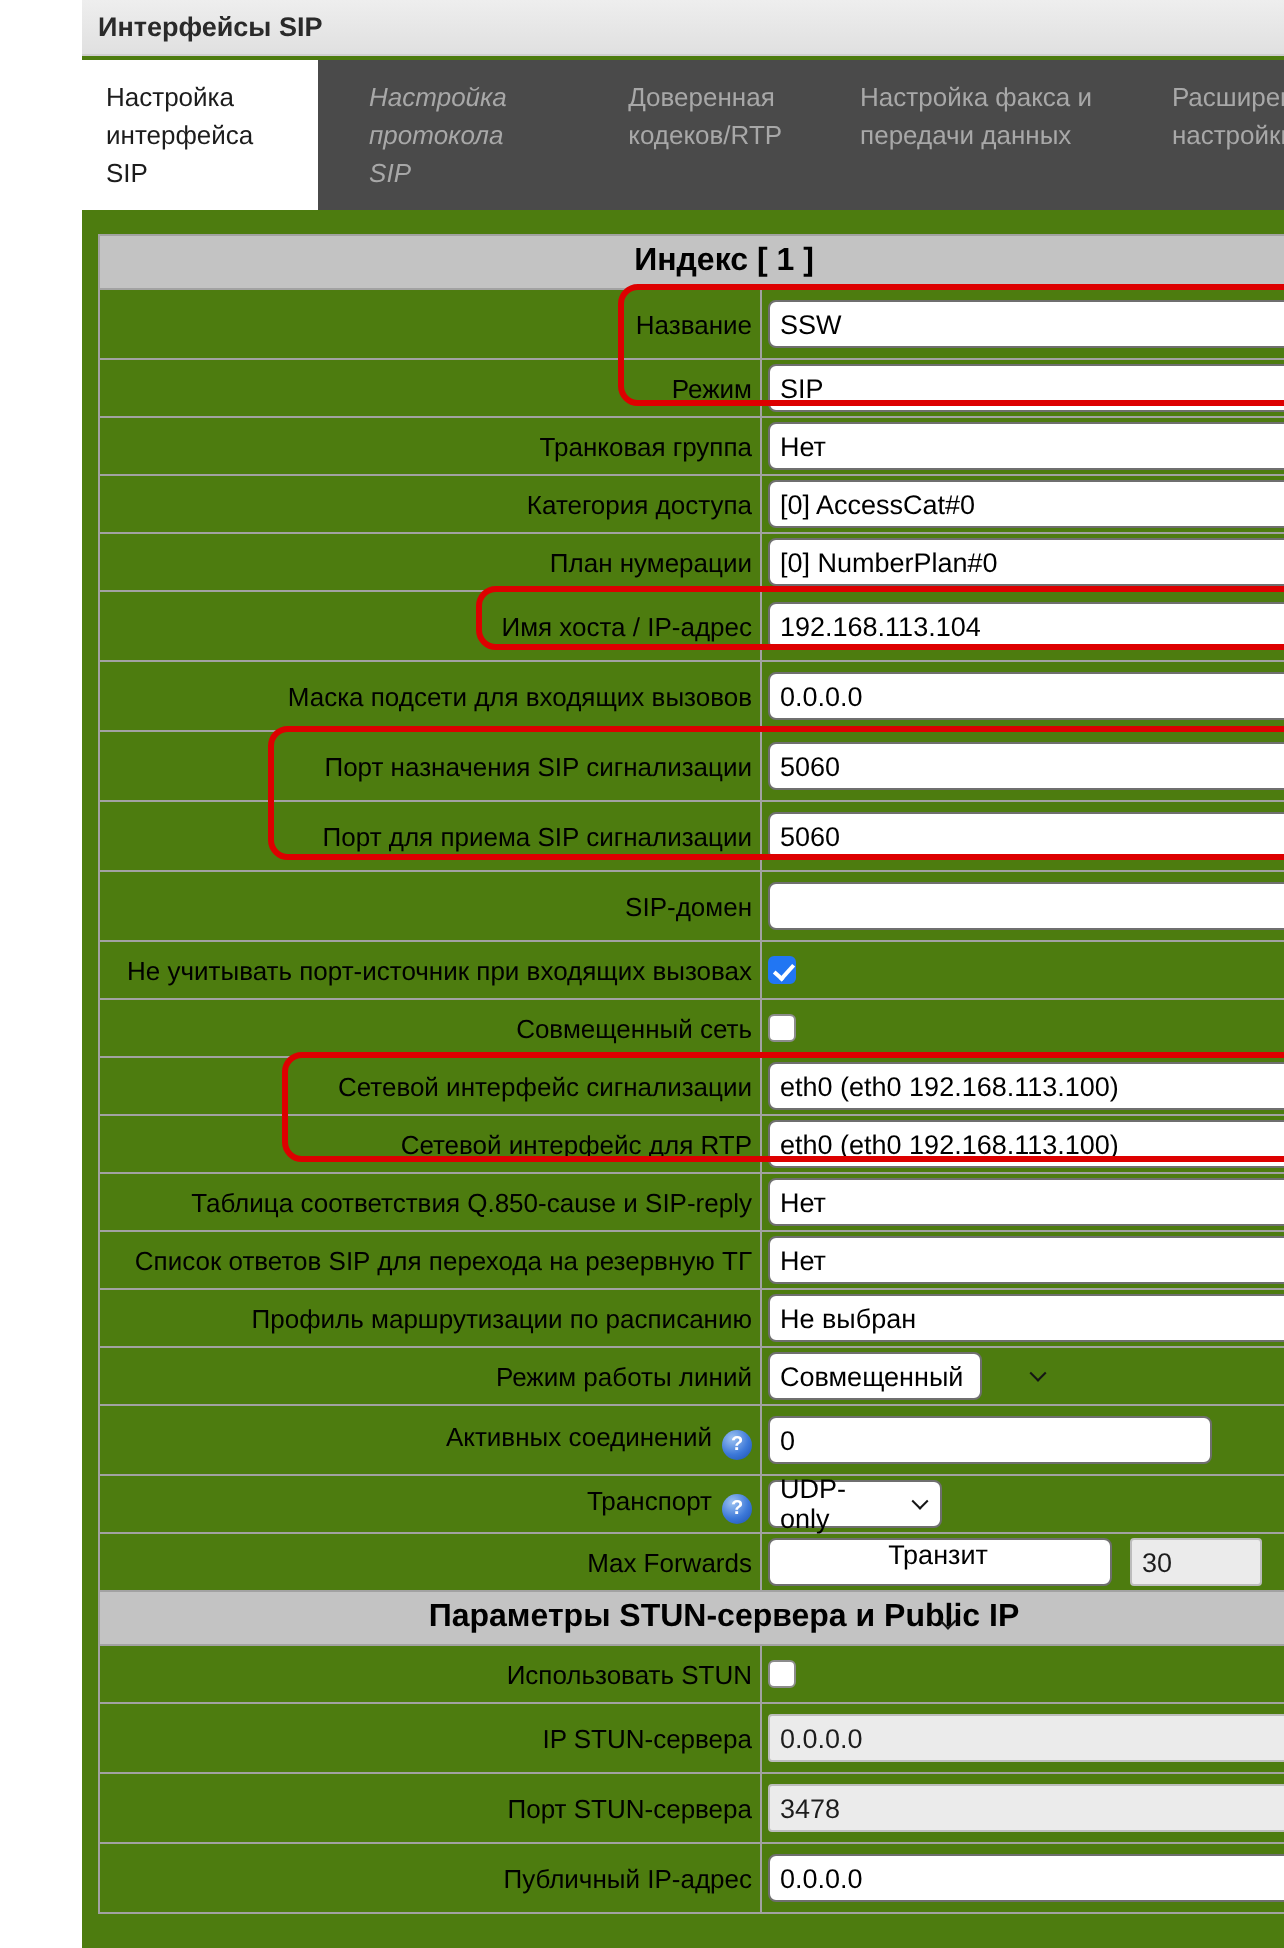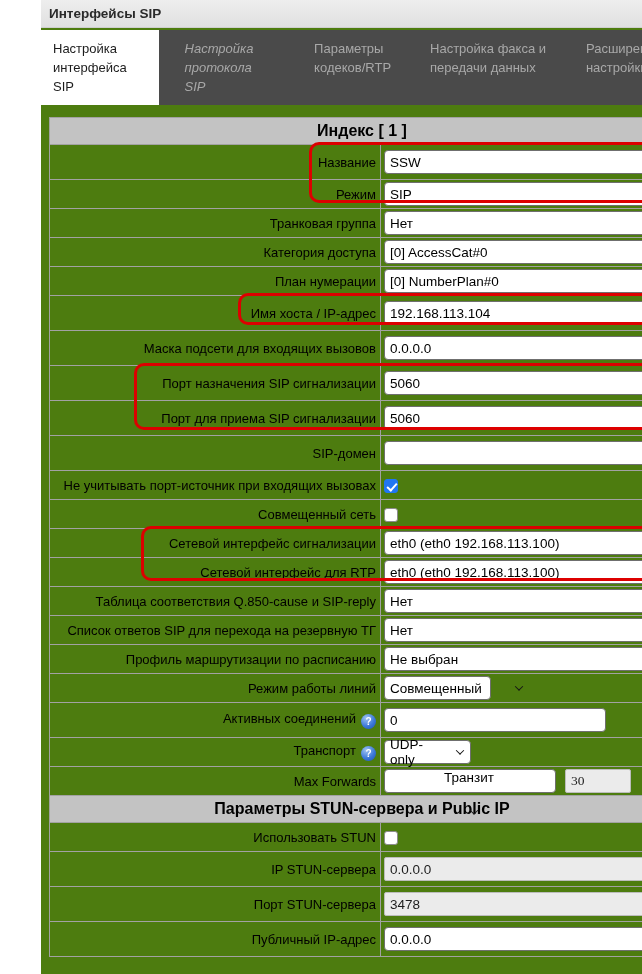--- a/index.html
+++ b/index.html
@@ -31,21 +31,21 @@
   tr.r-sel td { padding-top:2px; padding-bottom:2px; }
   tr.r-chk td { padding-top:5px; padding-bottom:5px; }
 
   
   .ti { height:24px; border:1px solid #6f6f6f; border-radius:4px; padding:0 5px; font-size:13.5px;
         font-family:inherit; color:#000; background:#fff; vertical-align:middle; }
   .ti:disabled { background:#ebebeb; border:1px solid #bcbcbc; border-radius:2px; color:#1d1d1d; }
   .w-full { width:287px; }
   .w-mid  { width:222px; }
   .w-mf   { width:172px;flex-direction:column; }
-  .w-30   { width:66px; margin-left:9px;font-family:Liberation Serif, serif; }
+  .w-30   { width:66px; margin-left:9px; }
 
   .sel { display:inline-flex; align-items:center; justify-content:space-between; height:24px;
          border:1px solid #6f6f6f; border-radius:4px; background:#fff; padding:0 7px 0 5px;
          font-size:13.5px; color:#000; cursor:pointer; vertical-align:middle;gap:24px; }
   .sel .chev { display:inline-block; width:6px; height:6px; border-right:1.8px solid #151515;
                border-bottom:1.8px solid #151515; transform:rotate(45deg) translate(-1px,-1px);
                margin-left:10px; flex:none; }
   .sel.w-line { width:107px; }
   .sel.w-udp  { width:87px; }
 
@@ -69,21 +69,21 @@
 
 <div class="page">
 
   <div class="titlebar">
     <span class="t">Интерфейсы SIP</span>
   </div>
 
   <div class="tabbar">
     <div class="tab tab1 active">Настройка интерфейса SIP</div>
     <div class="tab tab2">Настройка протокола SIP</div>
-    <div class="tab tab3">Параметры кодеков/RTP</div>
+    <div class="tab tab3">Доверенная кодеков/RTP</div>
     <div class="tab tab4">Настройка факса и передачи данных</div>
     <div class="tab tab5">Расширенные настройки</div>
   </div>
 
   <table class="form">
     <tbody>
         <tr>
           <td class="sect" colspan="2">Индекс [ 1 ]</td>
         </tr>
 

